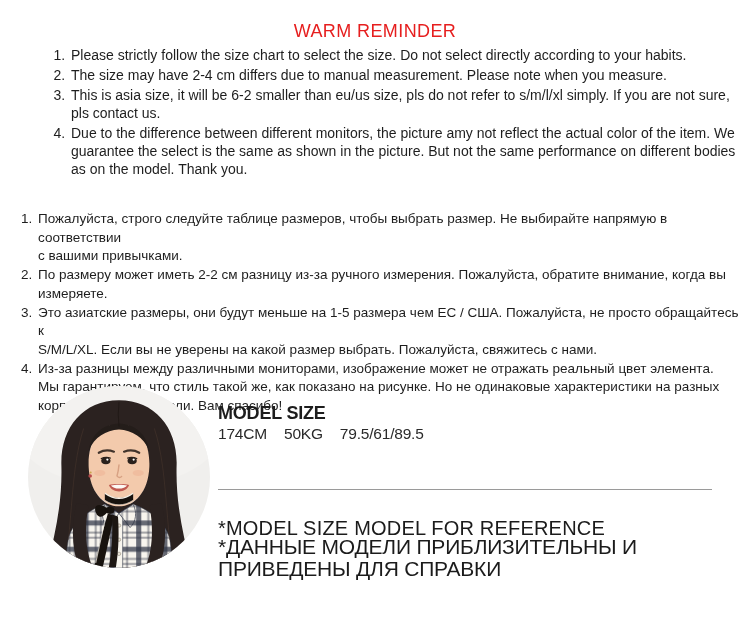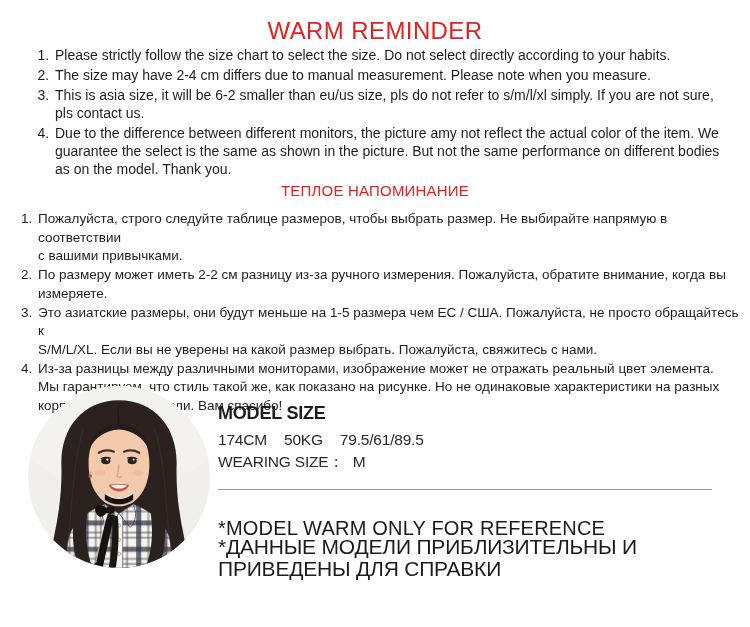--- a/index.html
+++ b/index.html
@@ -2,47 +2,47 @@
 <html><head>
 <meta charset="utf-8">
 <style>
   html,body{margin:0;padding:0;background:#ffffff;}
   .page{
     position:relative;width:750px;height:627px;background:#ffffff;overflow:hidden;
     font-family:"Liberation Sans","DejaVu Sans",sans-serif;color:#1e1e1e;
   }
   .title-en{
     position:absolute;top:19px;left:0;width:750px;text-align:center;
-    font-size:24px;line-height:24px;color:#e61e1e;letter-spacing:0.4px;font-weight:400;
+    font-size:18px;line-height:24px;color:#e61e1e;letter-spacing:0.4px;font-weight:400;
   }
   .title-ru{
     position:absolute;top:181px;left:0;width:750px;text-align:center;
     font-size:15px;line-height:20px;color:#e61e1e;letter-spacing:0.2px;font-weight:400;
   }
   ol.reminder{margin:0;list-style:decimal outside;}
   ol.reminder li{white-space:pre-line;}
   .list-en{
     position:absolute;top:46px;left:29px;width:712px;
     font-size:14px;line-height:18px;
   }
-  .list-en li{margin-bottom:2px;padding-left:2px;}
+  .list-en li{margin-bottom:2px;padding-left:2px;margin-left:16px;}
   .list-en ol{padding-left:24px;}
   .list-ru{
     position:absolute;top:210px;left:13px;width:730px;
     font-size:13.5px;line-height:18.5px;
   }
   .list-ru li{margin-bottom:0.5px;padding-left:2px;}
   .list-ru ol{padding-left:23px;}
 
   .photo{position:absolute;left:28px;top:386px;width:182px;height:182px;}
   .photo svg{display:block;width:182px;height:182px;}
 
   .model-info{position:absolute;left:218px;top:402px;letter-spacing:-0.2px;}
   .model-heading{font-size:18px;line-height:22px;font-weight:700;color:#1d1d1d;}
-  .model-measurements{margin-top:6px;font-size:15.5px;line-height:20px;color:#2a2a2a;}
+  .model-measurements{font-size:15.5px;line-height:20px;color:#2a2a2a;}
   .model-measurements span{margin-right:17px;}
   .model-measurements span:last-child{margin-right:0;}
   .wearing-line{margin-top:2px;font-size:15.5px;line-height:20px;color:#2a2a2a;}
   .wearing-line .val{margin-left:9px;}
 
   .divider{position:absolute;left:218px;top:489px;width:494px;height:1.4px;background:#9a9a9a;}
 
   .note-en{position:absolute;left:218px;top:516px;font-size:20px;line-height:24px;color:#1b1b1b;letter-spacing:0.2px;}
   .note-ru{position:absolute;left:218px;top:536px;font-size:21px;line-height:22px;color:#1b1b1b;letter-spacing:-0.2px;}
 </style>
@@ -58,21 +58,20 @@
       <li>Please strictly follow the size chart to select the size. Do not select directly according to your habits.</li>
       <li>The size may have 2-4 cm differs due to manual measurement. Please note when you measure.</li>
       <li>This is asia size, it will be 6-2 smaller than eu/us size, pls do not refer to s/m/l/xl simply. If you are not sure,
 pls contact us.</li>
       <li>Due to the difference between different monitors, the picture amy not reflect the actual color of the item. We
 guarantee the select is the same as shown in the picture. But not the same performance on different bodies
 as on the model. Thank you.</li>
     </ol>
   </div>
 
-  <div class="title-ru">ТЕПЛОЕ НАПОМИНАНИЕ</div>
 
   <div class="list-ru">
     <ol class="reminder">
       <li>Пожалуйста, строго следуйте таблице размеров, чтобы выбрать размер. Не выбирайте напрямую в соответствии
 с вашими привычками.</li>
       <li>По размеру может иметь 2-2 см разницу из-за ручного измерения. Пожалуйста, обратите внимание, когда вы
 измеряете.</li>
       <li>Это азиатские размеры, они будут меньше на 1-5 размера чем ЕС / США. Пожалуйста, не просто обращайтесь к
 S/M/L/XL. Если вы не уверены на какой размер выбрать. Пожалуйста, свяжитесь с нами.</li>
       <li>Из-за разницы между различными мониторами, изображение может не отражать реальный цвет элемента.
@@ -154,23 +153,20 @@
         <circle cx="62" cy="85.5" r="1" fill="#caa44a"></circle>
       </g>
     </svg>
   </div>
 
   <div class="model-info">
     <div class="model-heading">MODEL SIZE</div>
     <div class="model-measurements">
       <span>174CM</span><span>50KG</span><span>79.5/61/89.5</span>
     </div>
-    <div class="wearing-line">
-      <span>WEARING SIZE：</span><span class="val">M</span>
-    </div>
   </div>
 
   <div class="divider"></div>
 
-  <div class="note-en">*MODEL WARM ONLY FOR REFERENCE</div>
+  <div class="note-en">*MODEL SIZE MODEL FOR REFERENCE</div>
   <div class="note-ru">*ДАННЫЕ МОДЕЛИ ПРИБЛИЗИТЕЛЬНЫ И ПРИВЕДЕНЫ ДЛЯ СПРАВКИ</div>
 
 </div>
 
 </body></html>

